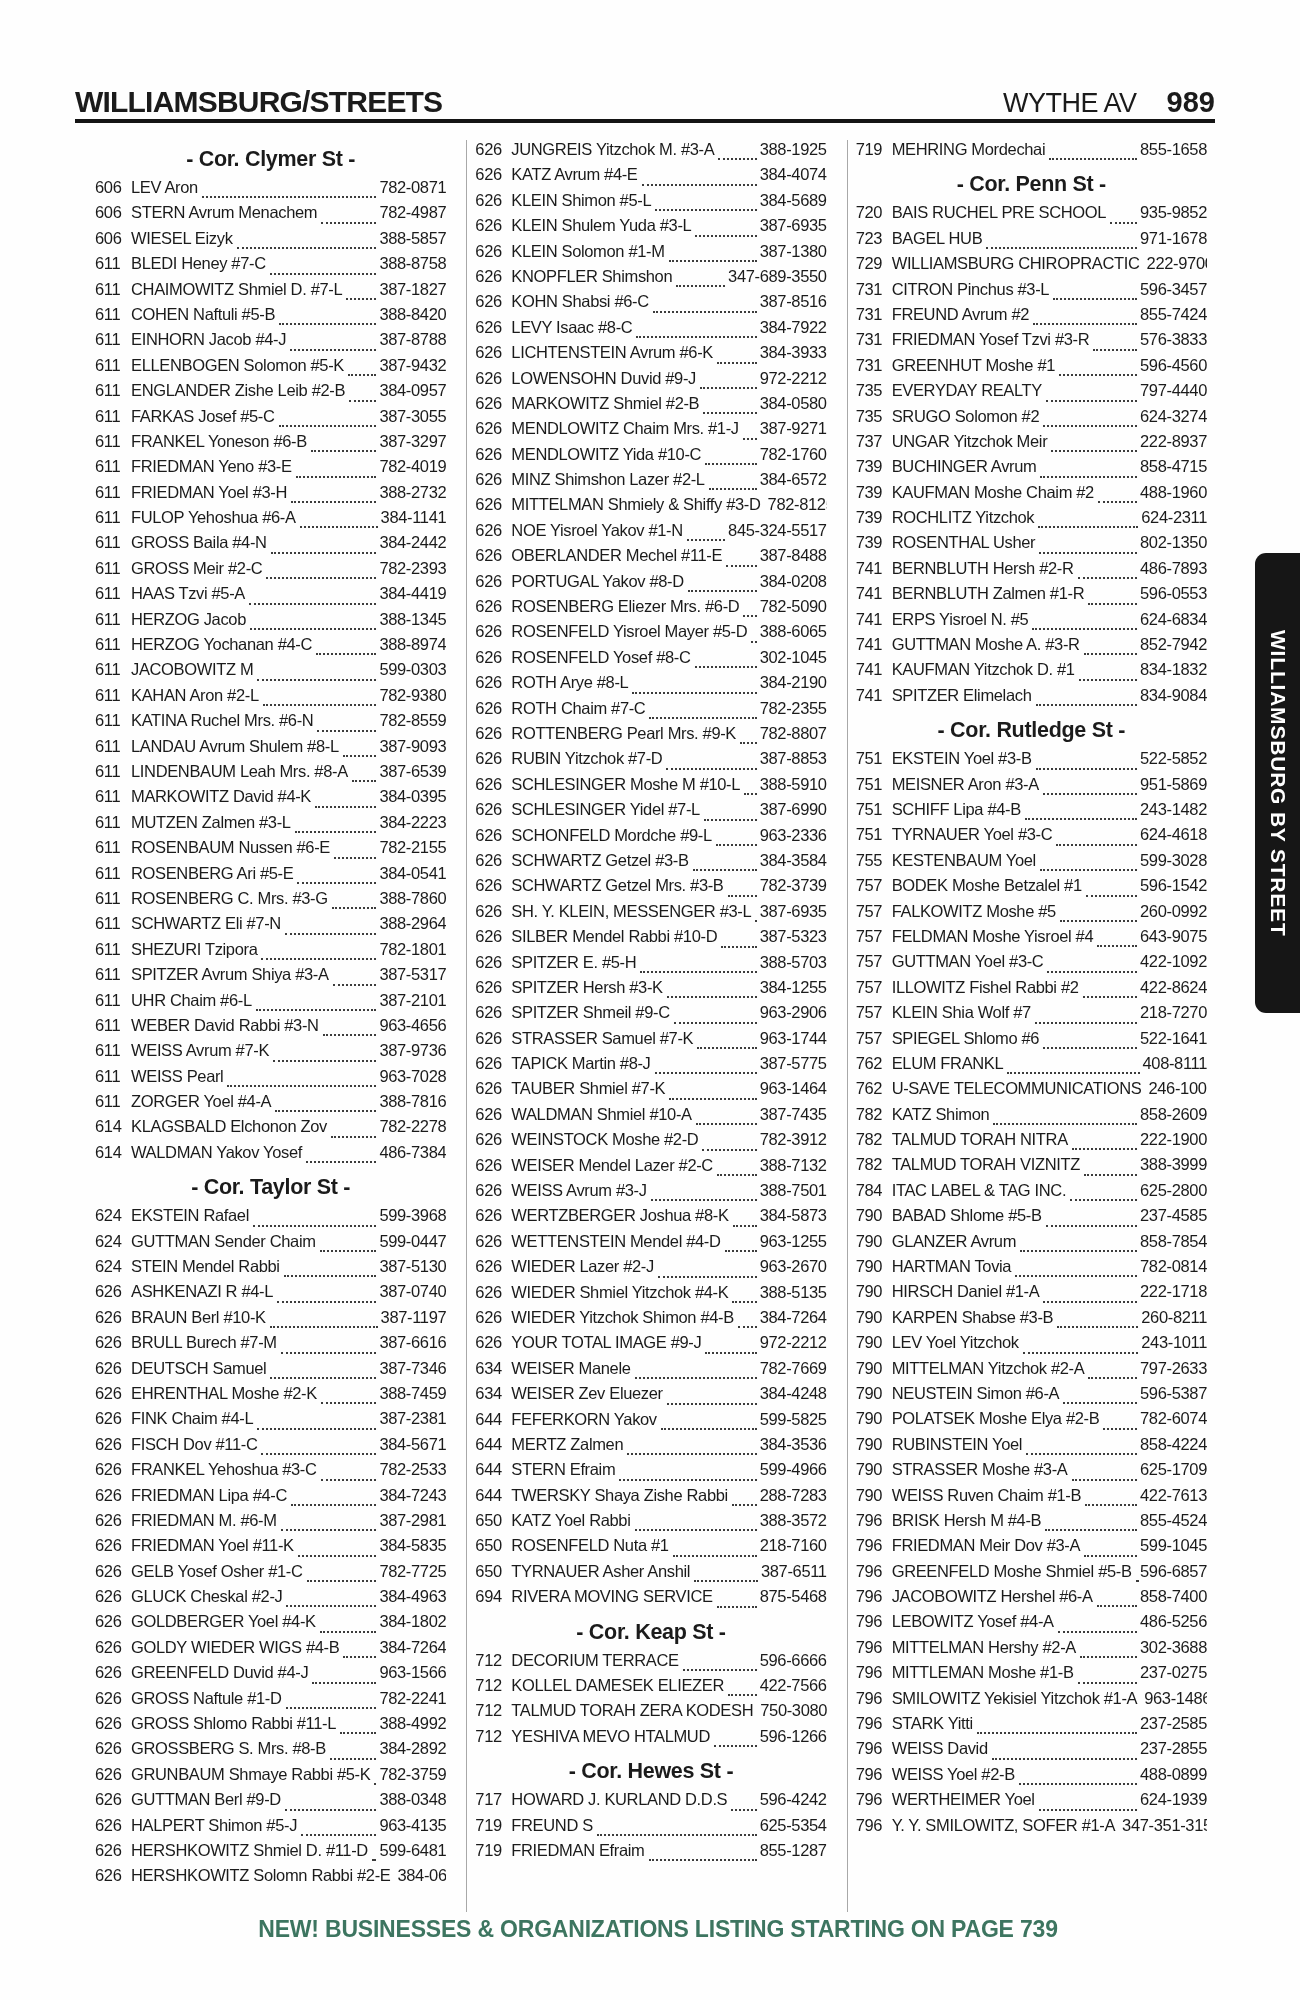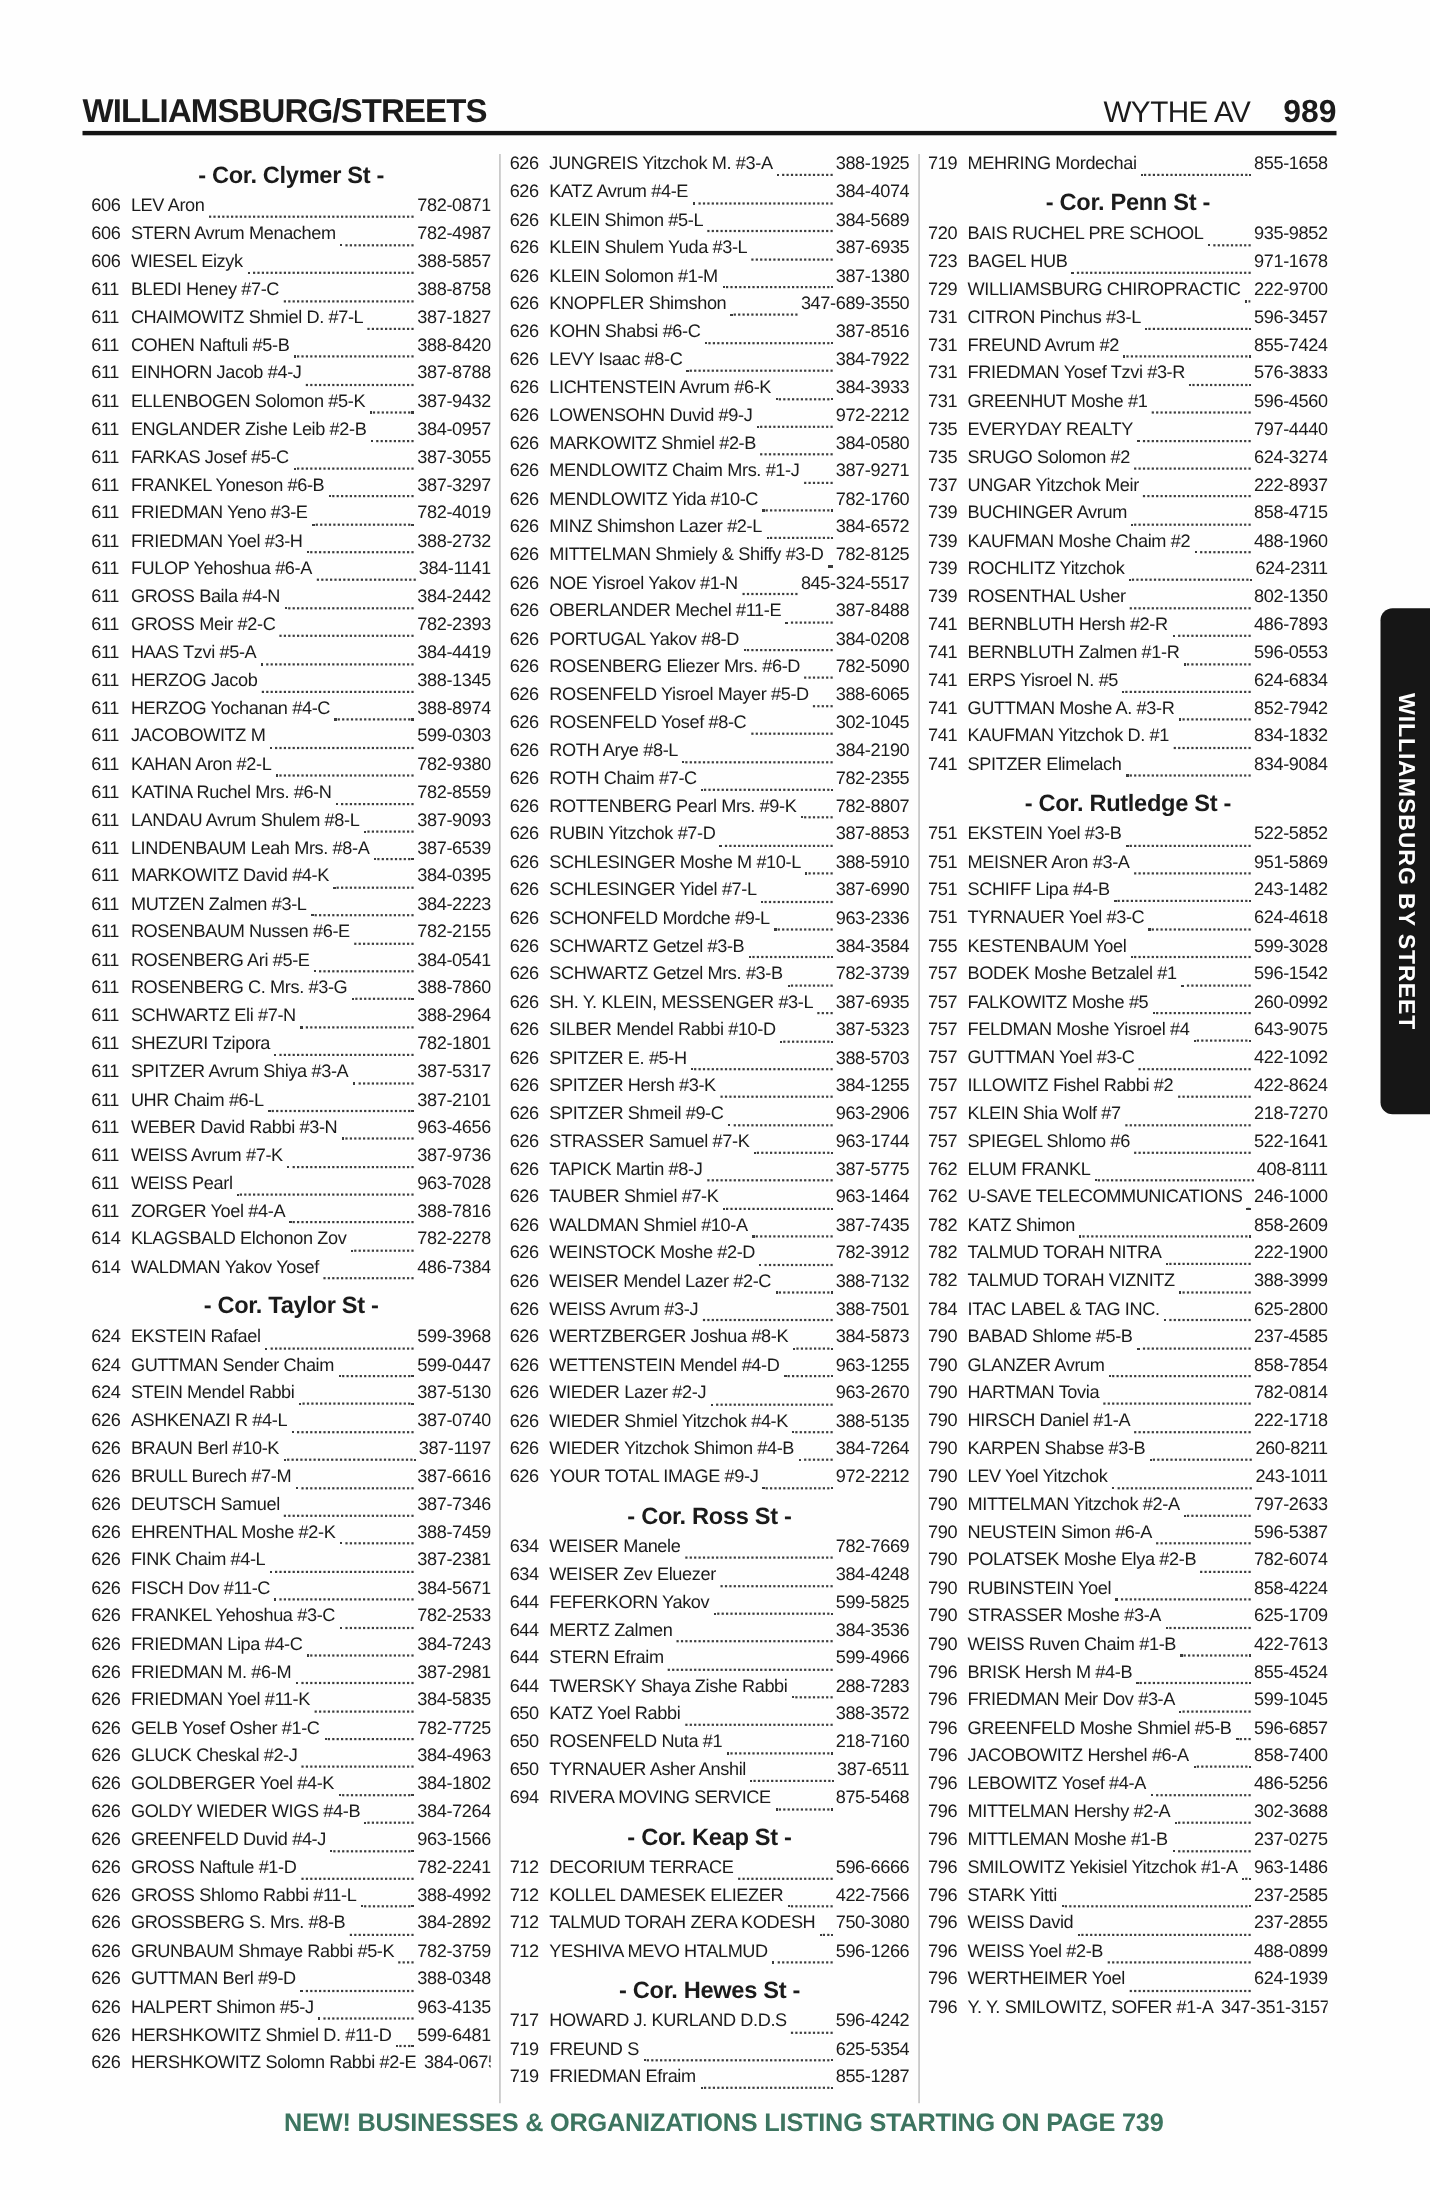--- a/index.html
+++ b/index.html
@@ -18,21 +18,21 @@
     font-size:30px; font-weight:bold; letter-spacing:-0.8px;
   }
   .hdr-right { display:flex; align-items:baseline; gap:30px;margin-top:12px; }
   .hdr-street { font-size:27px; font-weight:normal; letter-spacing:-0.5px; }
   .hdr-page { font-size:29px; font-weight:bold; }
 
   .columns {
     position:absolute; left:75px; right:85px; top:140px; height:1772px;
     display:flex;
   }
-  .column { flex:1 1 0; padding:0 8px; overflow:hidden; }
+  .column { flex:1 1 0; padding:0 8px; overflow:hidden;margin-left:12px; }
   .column + .column { border-left:1px solid #a8a8a8; }
 
   .sec {
     text-align:center; font-weight:bold; font-size:21.5px;
     letter-spacing:-0.3px; padding:7px 0 6px 0; white-space:nowrap;
   }
   .entry {
     display:flex; align-items:baseline; height:25.4px;
     font-size:16.5px; letter-spacing:-0.35px; white-space:nowrap; overflow:hidden;
   }
@@ -755,21 +755,20 @@
         <span class="nm">WIEDER Yitzchok Shimon #4-B</span>
         <span class="lead"></span>
         <span class="ph">384-7264</span>
       </div>
       <div class="entry">
         <span class="num">626</span>
         <span class="nm">YOUR TOTAL IMAGE #9-J</span>
         <span class="lead"></span>
         <span class="ph">972-2212</span>
       </div>
-      <div class="sec">- Cor. Ross St -</div>
       <div class="entry">
         <span class="num">634</span>
         <span class="nm">WEISER Manele</span>
         <span class="lead"></span>
         <span class="ph">782-7669</span>
       </div>
       <div class="entry">
         <span class="num">634</span>
         <span class="nm">WEISER Zev Eluezer</span>
         <span class="lead"></span>

